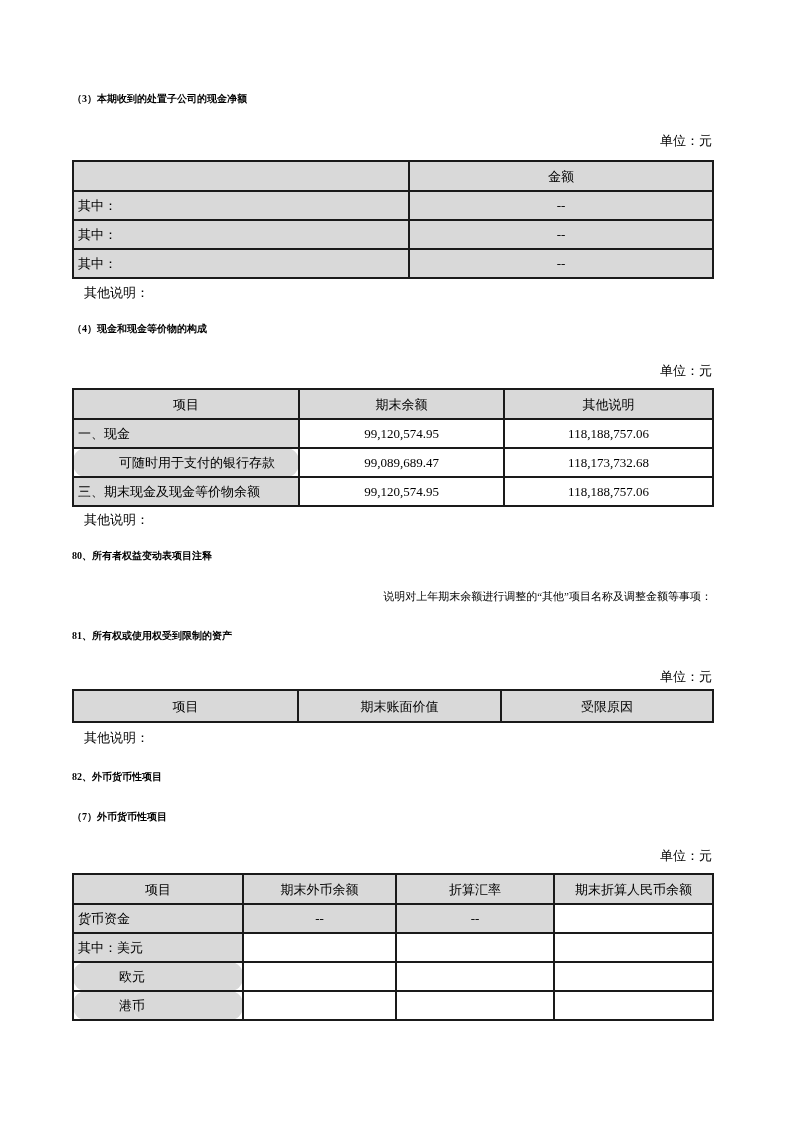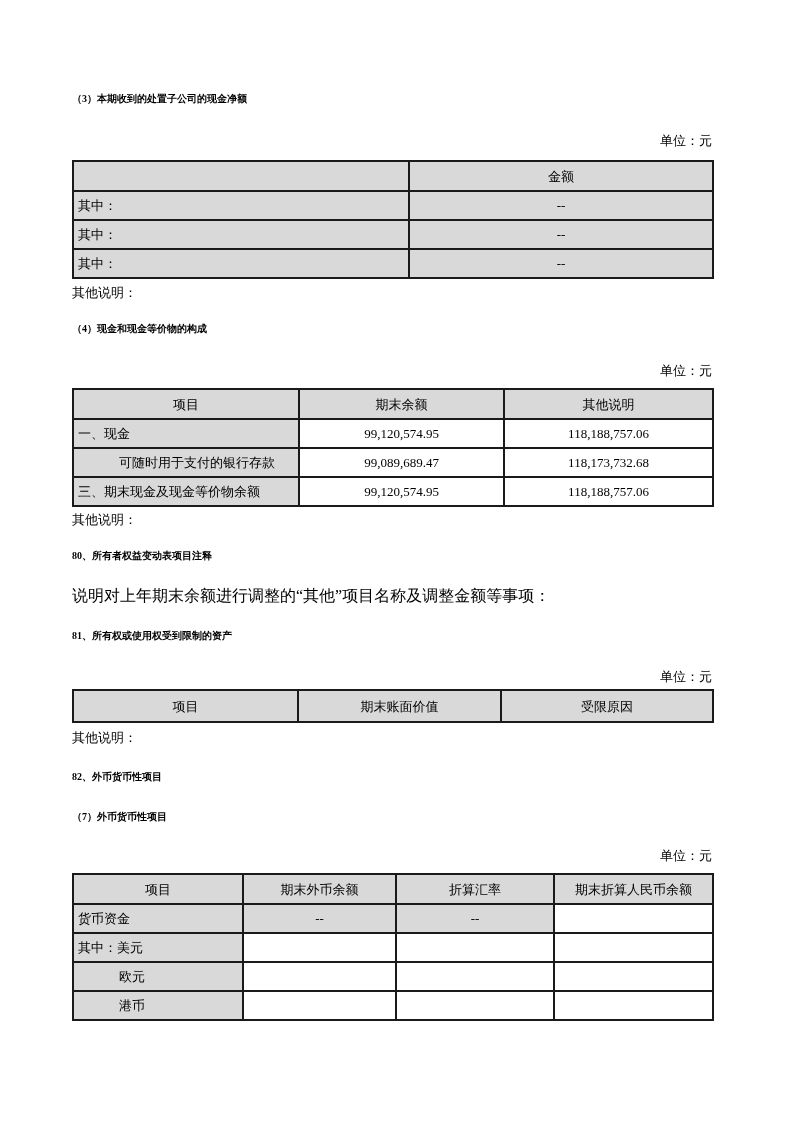--- a/index.html
+++ b/index.html
@@ -29,27 +29,28 @@
   .unit {
     font-size: 13px;
     line-height: 16px;
     text-align: right;
     width: 640px;
     margin: 0;
   }
   .footnote {
     font-size: 13px;
     line-height: 16px;
-    margin: 0;
+    margin: 12px;
     font-family: Liberation Serif, serif;
   }
   .para {
-    font-size: 16px;
-    line-height: 16px;
-    margin: 0;
+    font-size: 11px;
+    line-height: 16px;
+    margin: 0;
+    text-align: right;
   }
   table {
     border-collapse: collapse;
     table-layout: fixed;
     width: 640px;
   }
   td, th {
     border: 2px solid #1a1a1a;
     font-size: 13px;
     font-weight: normal;
@@ -58,21 +59,21 @@
     height: 27px;
     vertical-align: middle;
     overflow: hidden;
     white-space: nowrap;
   }
   th { height: 28px; text-align: center; }
   .gray   { background: #d9d9d9; }
   .center { text-align: center; }
   .right  { text-align: center; }
   .left   { text-align: left; }
-  .indent { padding-left: 45px; }
+  .indent { padding-left: 45px; border-radius: 13px; }
   .t3-head th { height: 30px; }
   
   .mt-unit1  { margin-top: 26px; }
   .mt-table1 { margin-top: 11px; }
   .mt-foot1  { margin-top: 6px; }
   .mt-h4     { margin-top: 20px; }
   .mt-unit2  { margin-top: 26px; }
   .mt-table2 { margin-top: 9px; }
   .mt-foot2  { margin-top: 5px; }
   .mt-h80    { margin-top: 20px; }

